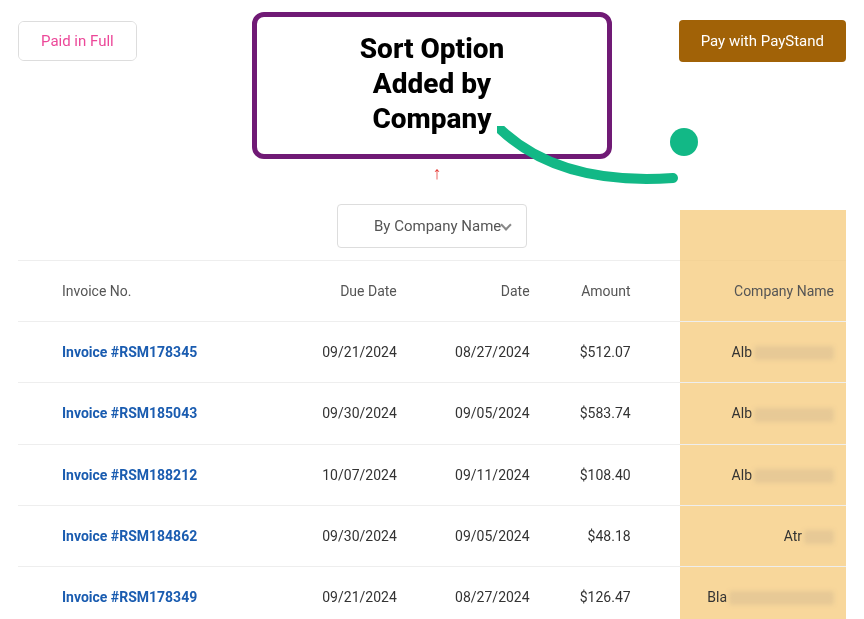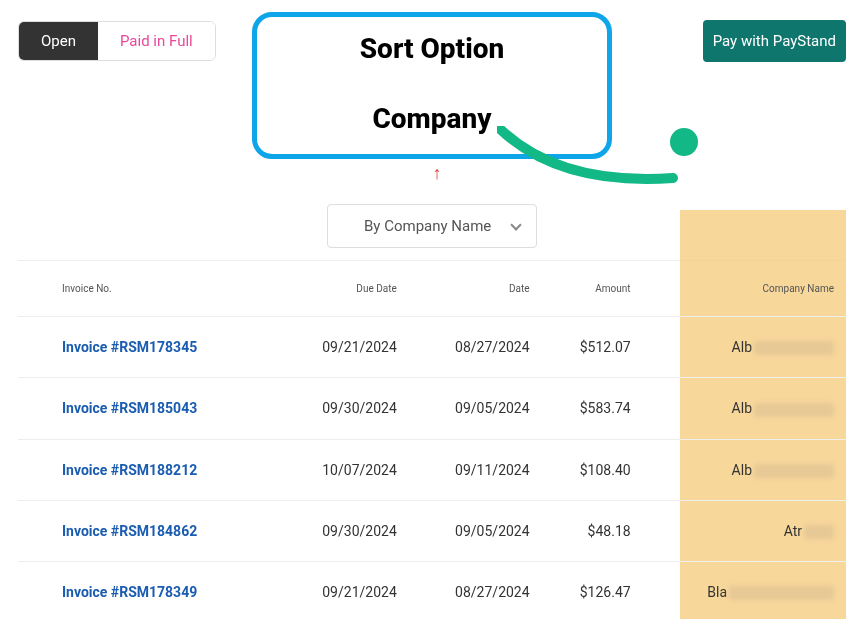--- a/index.html
+++ b/index.html
@@ -38,24 +38,24 @@
       color: #ec4899;
       border: none;
       font-family: inherit;
     }
     .tab.active {
       background: #333;
       color: #fff;
     }
     .pay-btn {
       margin-left: auto;
-      background: #0f766e;
+      background: #a16207;
       color: #fff;
       border: none;
-      padding: 12px 10px;
+      padding: 12px 22px;
       font-size: 15px;
       border-radius: 4px;
       cursor: pointer;
       font-family: inherit;
     }
     .filter-row {
       display: flex;
       justify-content: flex-end;
       gap: 20px;
       align-items: center;
@@ -72,21 +72,21 @@
       padding: 12px 16px;
       font-size: 15px;
       color: #555;
       cursor: pointer;
       background: #fff;
     }
     .dropdown.filter-dd {
       width: 205px;
     }
     .dropdown.sort-dd {
-      width: 210px;
+      width: 190px;
       padding-left: 36px;
     }
     .chevron-down {
       border: solid #888;
       border-width: 0 2px 2px 0;
       display: inline-block;
       padding: 3px;
       transform: rotate(45deg);
       margin-top: -3px;
     }
@@ -102,21 +102,21 @@
       margin: 0;
     }
     table.invoice-table {
       width: 100%;
       border-collapse: collapse;
     }
     .invoice-table th {
       text-align: right;
       font-weight: 400;
       color: #555;
-      font-size: 10px;
+      font-size: 14px;
       padding: 22px 12px;
       border-bottom: 1px solid #eee;
     }
     .invoice-table th:first-child { text-align: left; padding-left: 44px; }
     .invoice-table td {
       padding: 22px 12px;
       font-size: 14px;
       color: #333;
       text-align: right;
       border-bottom: 1px solid #eee;
@@ -152,22 +152,22 @@
       filter: blur(2px);
       border-radius: 2px;
       vertical-align: middle;
       margin-left: 2px;
     }
     .callout {
       position: absolute;
       top: 12px;
       left: 252px;
       width: 360px;
-      border: 5px solid #0ea5e9;
-      border-radius: 20px;
+      border: 5px solid #701a75;
+      border-radius: 12px;
       background: #fff;
       text-align: center;
       padding: 14px 20px 18px 20px;
       z-index: 50;
     }
     .callout-text {
       font-size: 28px;
       font-weight: 800;
       color: #000;
       line-height: 1.25;
@@ -191,21 +191,20 @@
       z-index: 51;
     }
   </style>
 </head>
 <body>
 
 <div class="container">
 
   <div class="controls-row">
     <div class="tab-group">
-      <button class="tab active">Open</button>
       <button class="tab">Paid in Full</button>
     </div>
     <button class="pay-btn">Pay with PayStand</button>
   </div>
 
   <div class="filter-row">
     <div class="dropdown filter-dd">
       <span>Show All</span>
       <span class="chevron-down"></span>
     </div>
@@ -266,20 +265,20 @@
           <td>$126.47</td>
           <td><span class="company-cell-inner">Bla<span class="redact" style="width:105px"></span></span></td>
         </tr>
       </tbody>
   </table>
 </div>
 
 <div class="callout">
   <div class="callout-text">
     <span>Sort Option</span><br>
-    <br>
+    <span>Added by</span><br>
     <span>Company</span>
   </div>
   <svg class="arrow" viewBox="0 0 200 70">
     <path d="M 0 0 Q 60 60 176 52" stroke="#12b886" stroke-width="10" fill="none" stroke-linecap="round"></path>
   </svg>
 </div>
 <div class="callout-dot"></div>
 
 </body></html>

